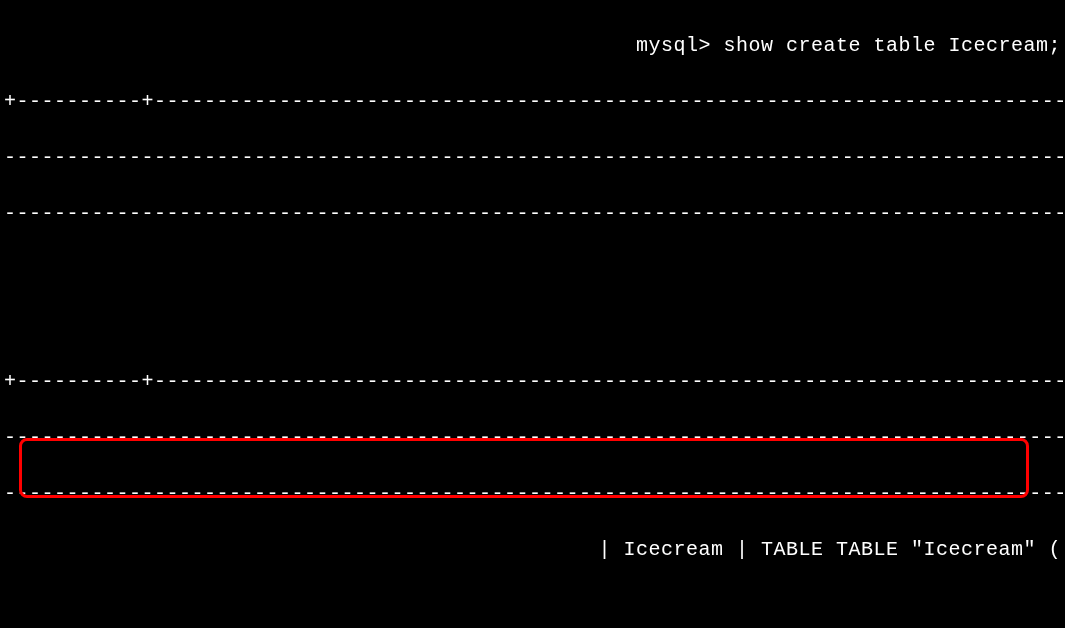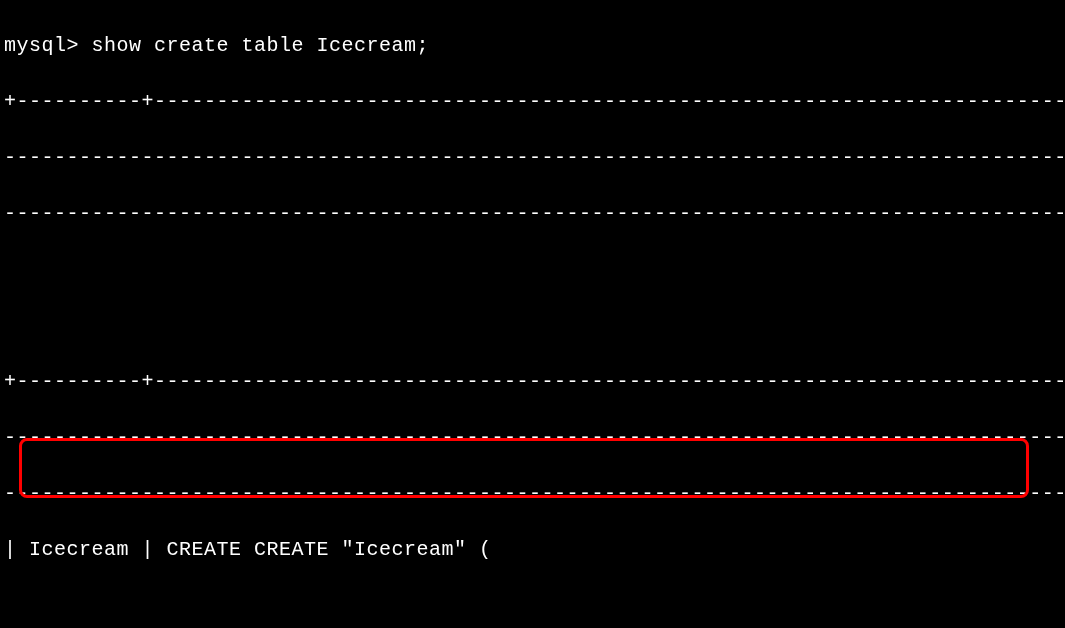--- a/index.html
+++ b/index.html
@@ -18,20 +18,21 @@
       height: 628px;
       overflow: hidden;
       letter-spacing: 0.5px;
     }
     .terminal {
       white-space: pre;
       position: relative;
     }
     .line {
       white-space: pre;
+      text-align: right;
     }
     .highlight-box {
       position: absolute;
       border: 3px solid #ff0000;
       border-radius: 8px;
       pointer-events: none;
     }
   </style>
 </head>
 <body>
@@ -39,21 +40,21 @@
 <div class="terminal">
 <div class="line"><span>mysql&gt; </span><span>show create table Icecream;</span></div>
 <div class="line">+----------+--------------------------------------------------------------------------</div>
 <div class="line">---------------------------------------------------------------------------------------</div>
 <div class="line">--------------------------------------------------------------------------------------+</div>
 <div class="line"> </div>
 <div class="line"> </div>
 <div class="line">+----------+--------------------------------------------------------------------------</div>
 <div class="line">---------------------------------------------------------------------------------------</div>
 <div class="line">--------------------------------------------------------------------------------------+</div>
-<div class="line">| Icecream | CREATE CREATE "Icecream" (</div>
+<div class="line">| Icecream | TABLE TABLE "Icecream" (</div>
 
 
 
 
 
 
 
 
 
 

